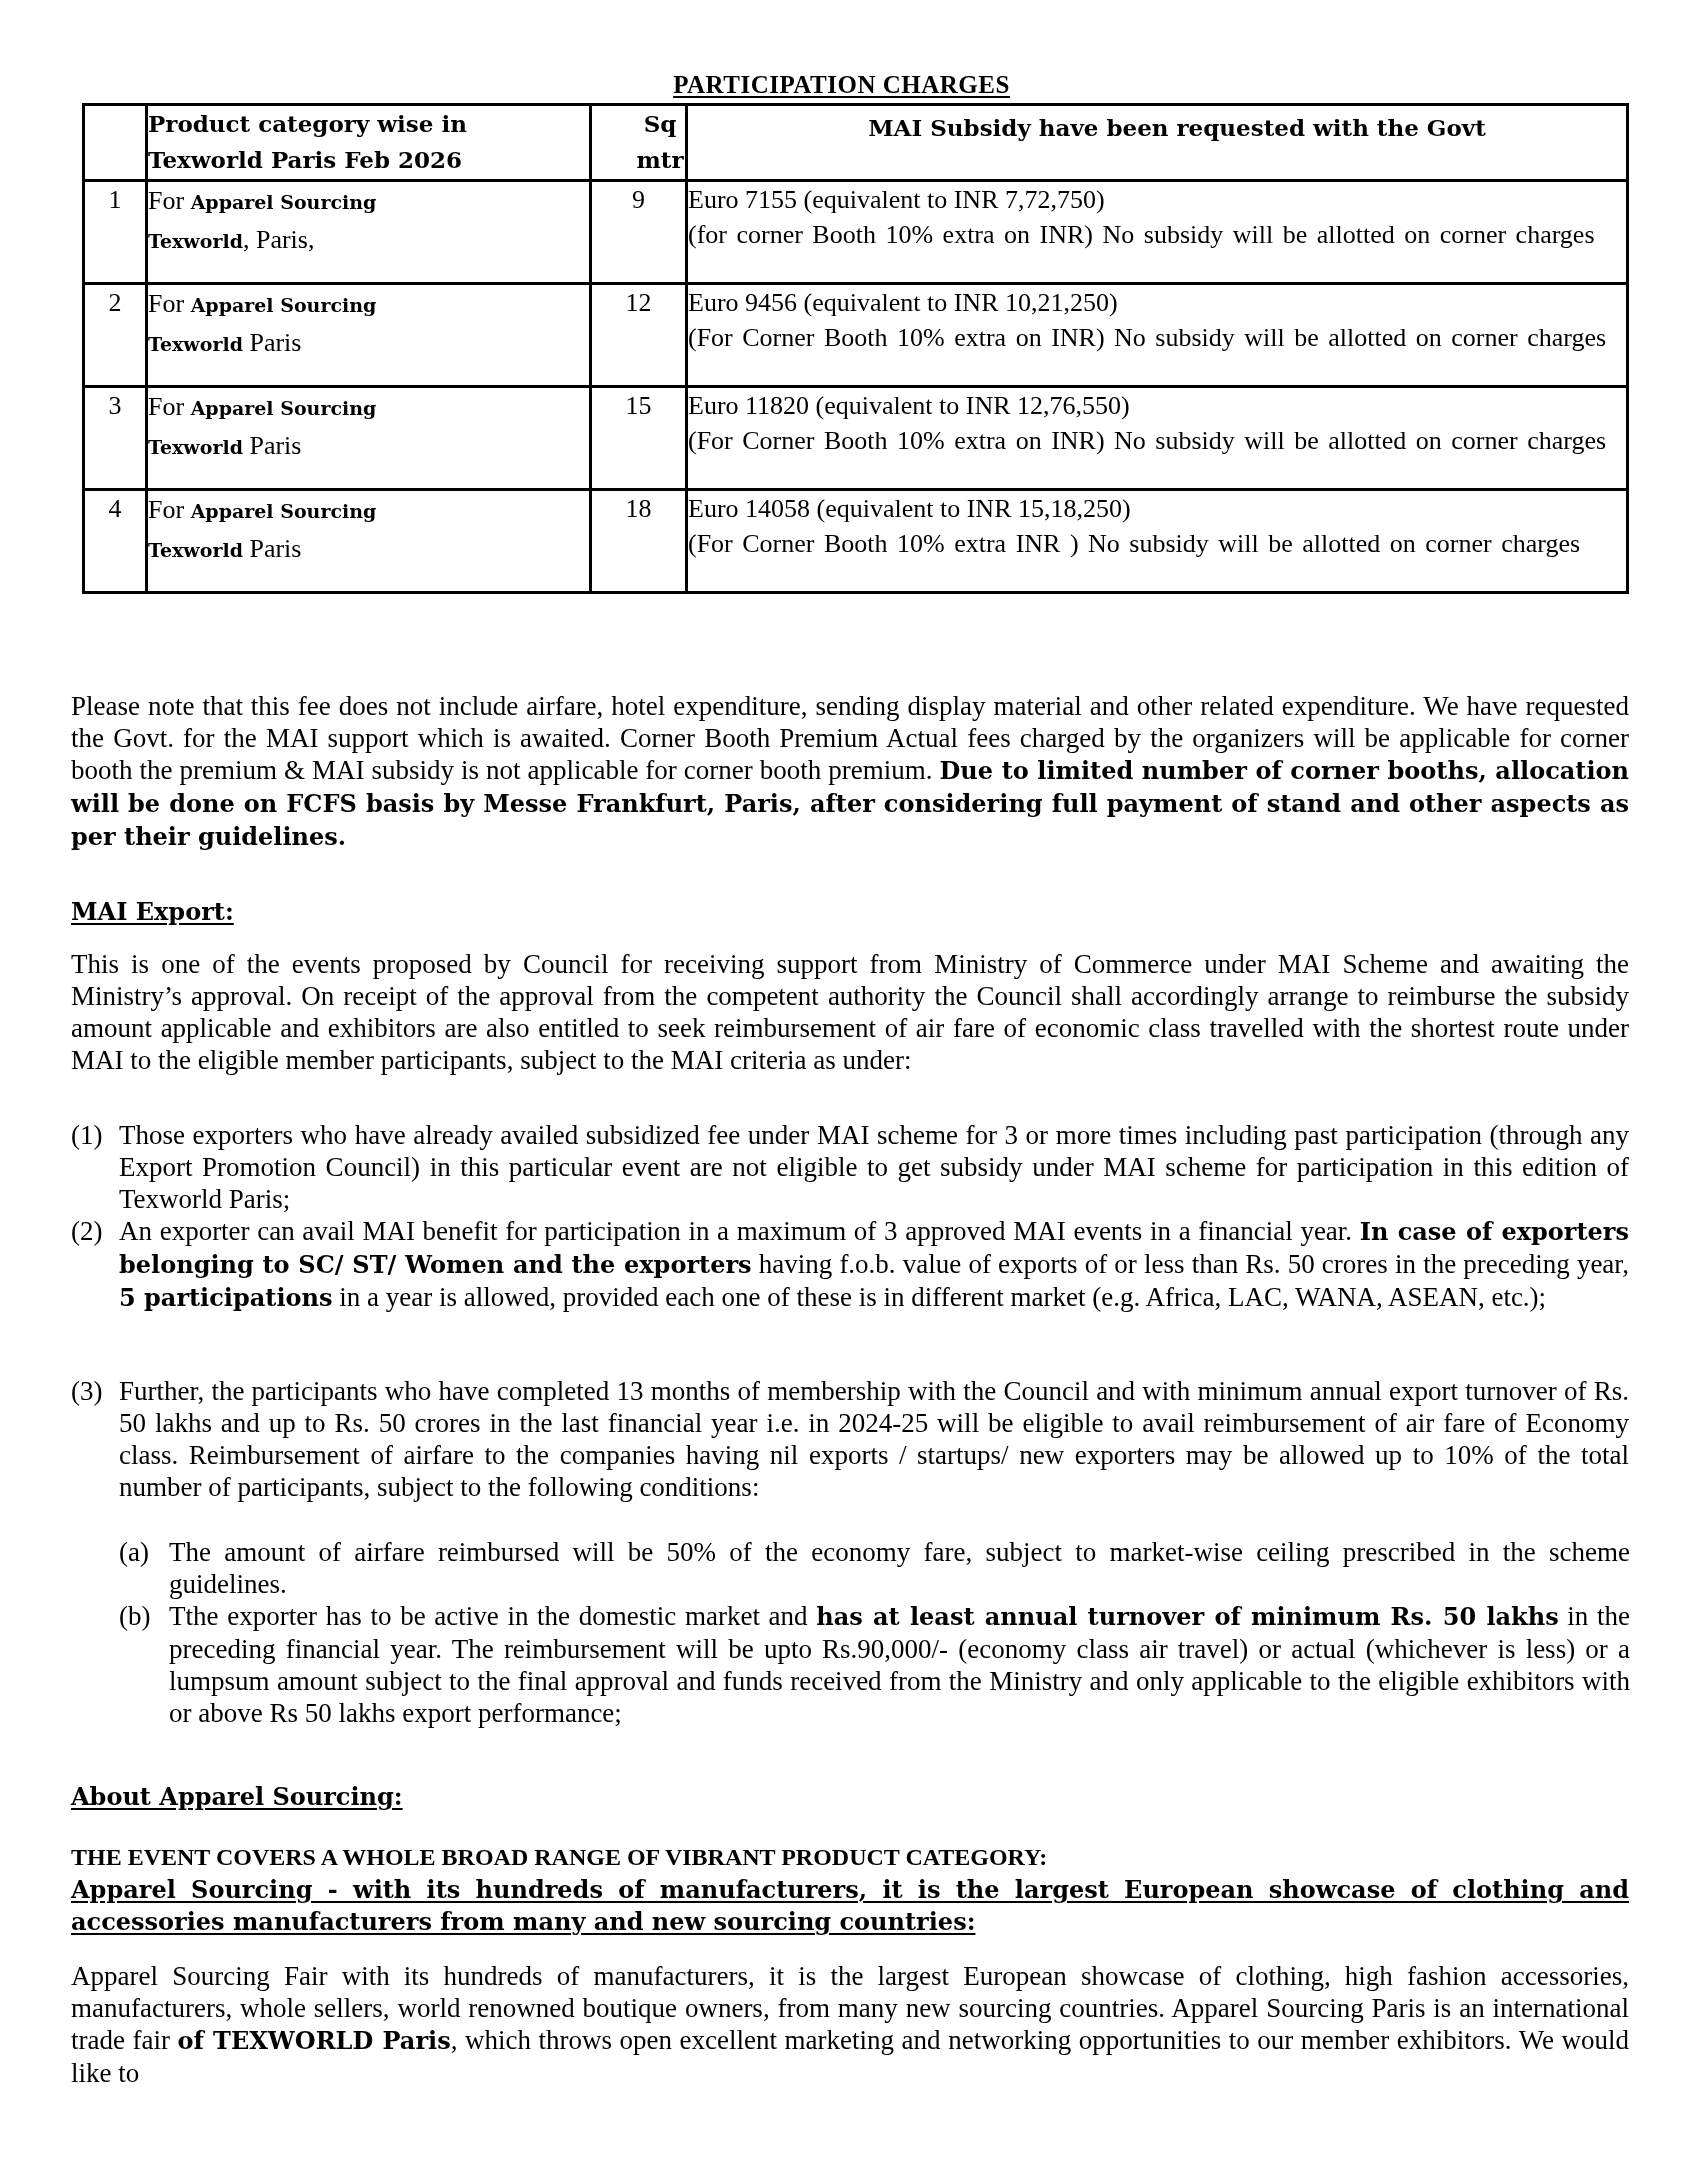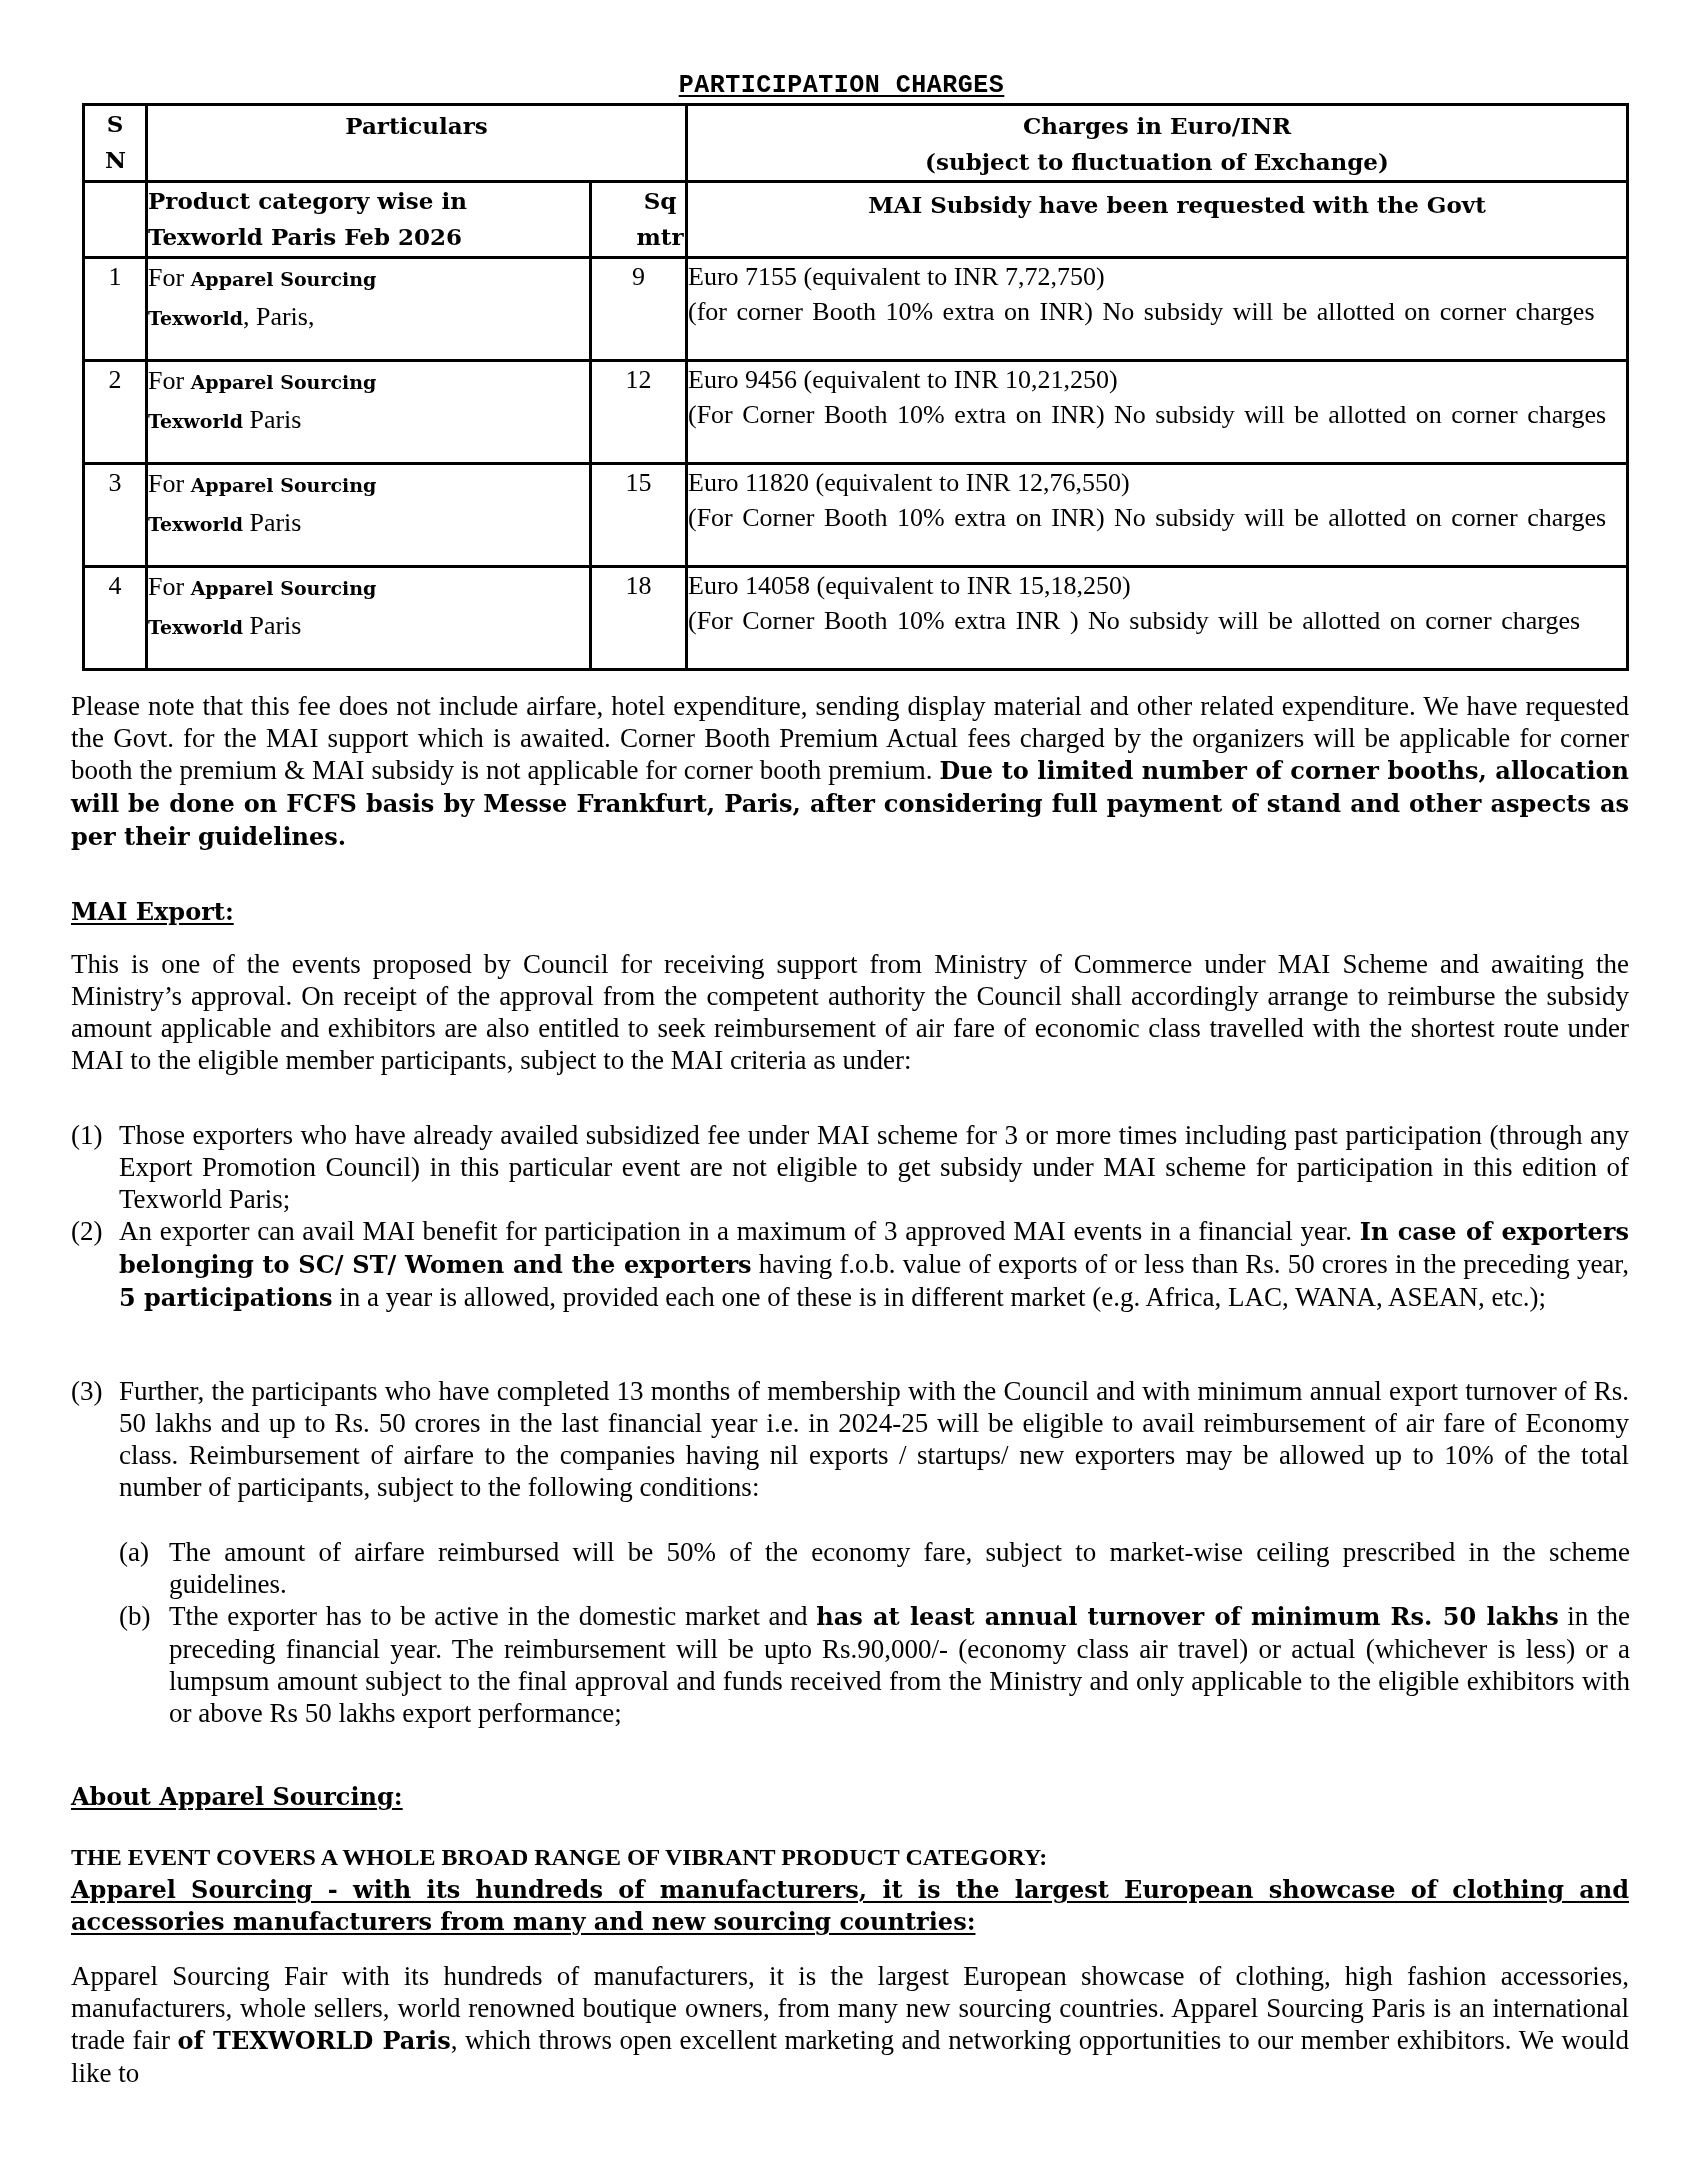--- a/index.html
+++ b/index.html
@@ -4,21 +4,21 @@
 <style>
   html, body { margin: 0; padding: 0; background: #ffffff; }
   body {
     width: 1683px; height: 2178px; position: relative; overflow: hidden;
     font-family: "DejaVu Serif", "Liberation Serif", serif;
     color: #000;
   }
   .page { position: absolute; left: 0; top: 0; width: 1683px; height: 2178px; }
   .title {
     position: absolute; top: 71px; left: 0; width: 1683px; text-align: center;
-    font-family: Liberation Mono, monospace; font-weight: bold; font-size: 25px;
+    font-family: Liberation Serif, serif; font-weight: bold; font-size: 25px;
     letter-spacing: 0.5px;
   }
   .title span { text-decoration: underline; text-decoration-thickness: 2px; text-underline-offset: 3px; }
 
   table.charges {
     position: absolute; left: 82px; top: 103px; width: 1547px;
     border-collapse: collapse; table-layout: fixed;
   }
   table.charges td {
     border: 3px solid #000; vertical-align: top; padding: 0;
@@ -87,32 +87,20 @@
   </div>
 
   <table class="charges">
     <colgroup>
       <col class="col-sn">
         <col class="col-part">
         <col class="col-sq">
         <col>
     </colgroup>
     <tbody>
-        <tr class="hdr-row1">
-      <td class="hdr hdr-sn">
-        <div style="width:20px;margin:0 auto;">S N</div>
-      </td>
-      <td class="hdr" colspan="2">
-        <div style="padding-top:2px;">Particulars</div>
-      </td>
-      <td class="hdr">
-        <div style="padding-top:2px;">Charges in Euro/INR</div>
-        <div>(subject to fluctuation of Exchange)</div>
-      </td>
-    </tr>
     <tr class="hdr-row2">
       <td></td>
       <td class="hdr hdr-sub-l">
         <div>Product category wise in Texworld Paris Feb 2026</div>
       </td>
       <td class="hdr hdr-sq">
         <div style="width:50px;margin-left:auto;text-align:center;">Sq mtr</div>
       </td>
       <td class="hdr">
         <div style="padding-top:4px;padding-left:40px;">MAI Subsidy have been requested with the Govt</div>

